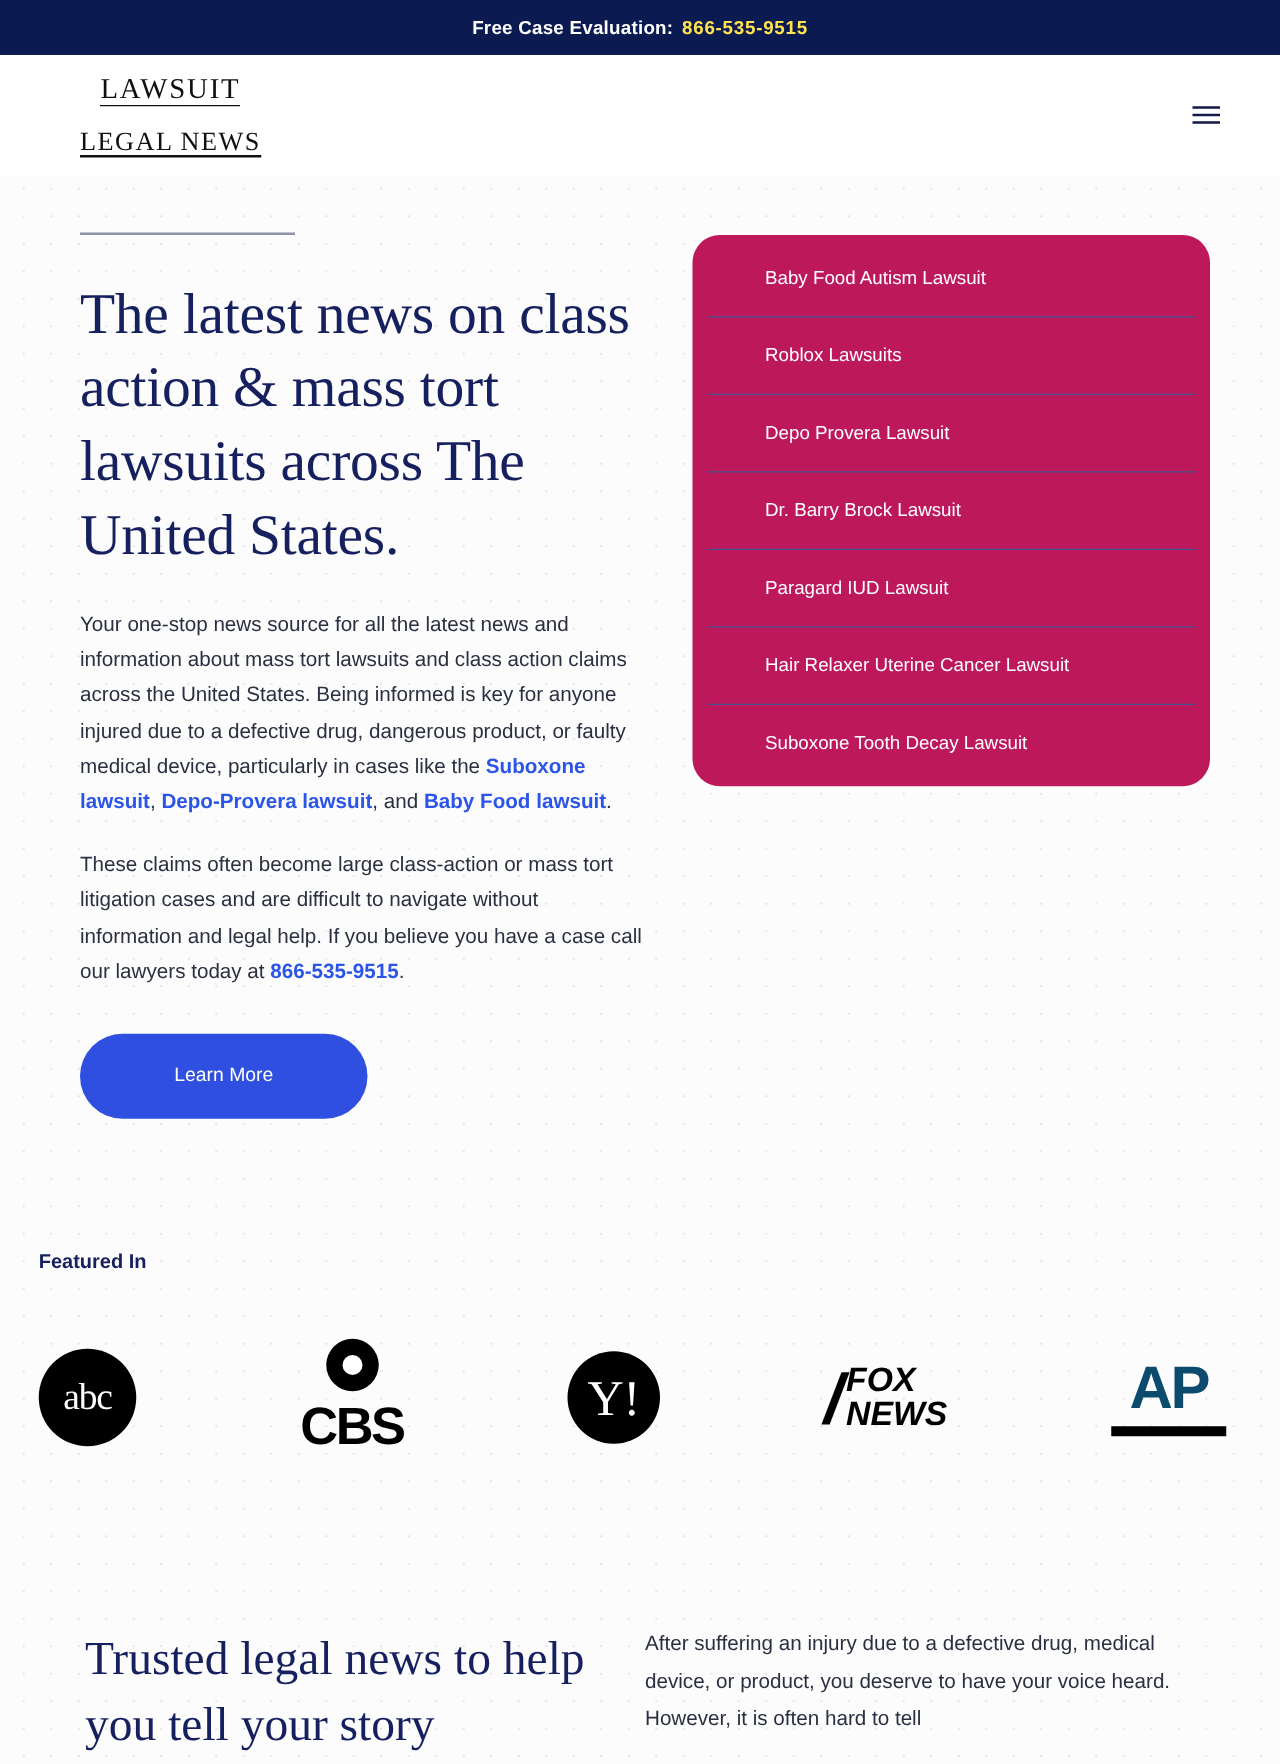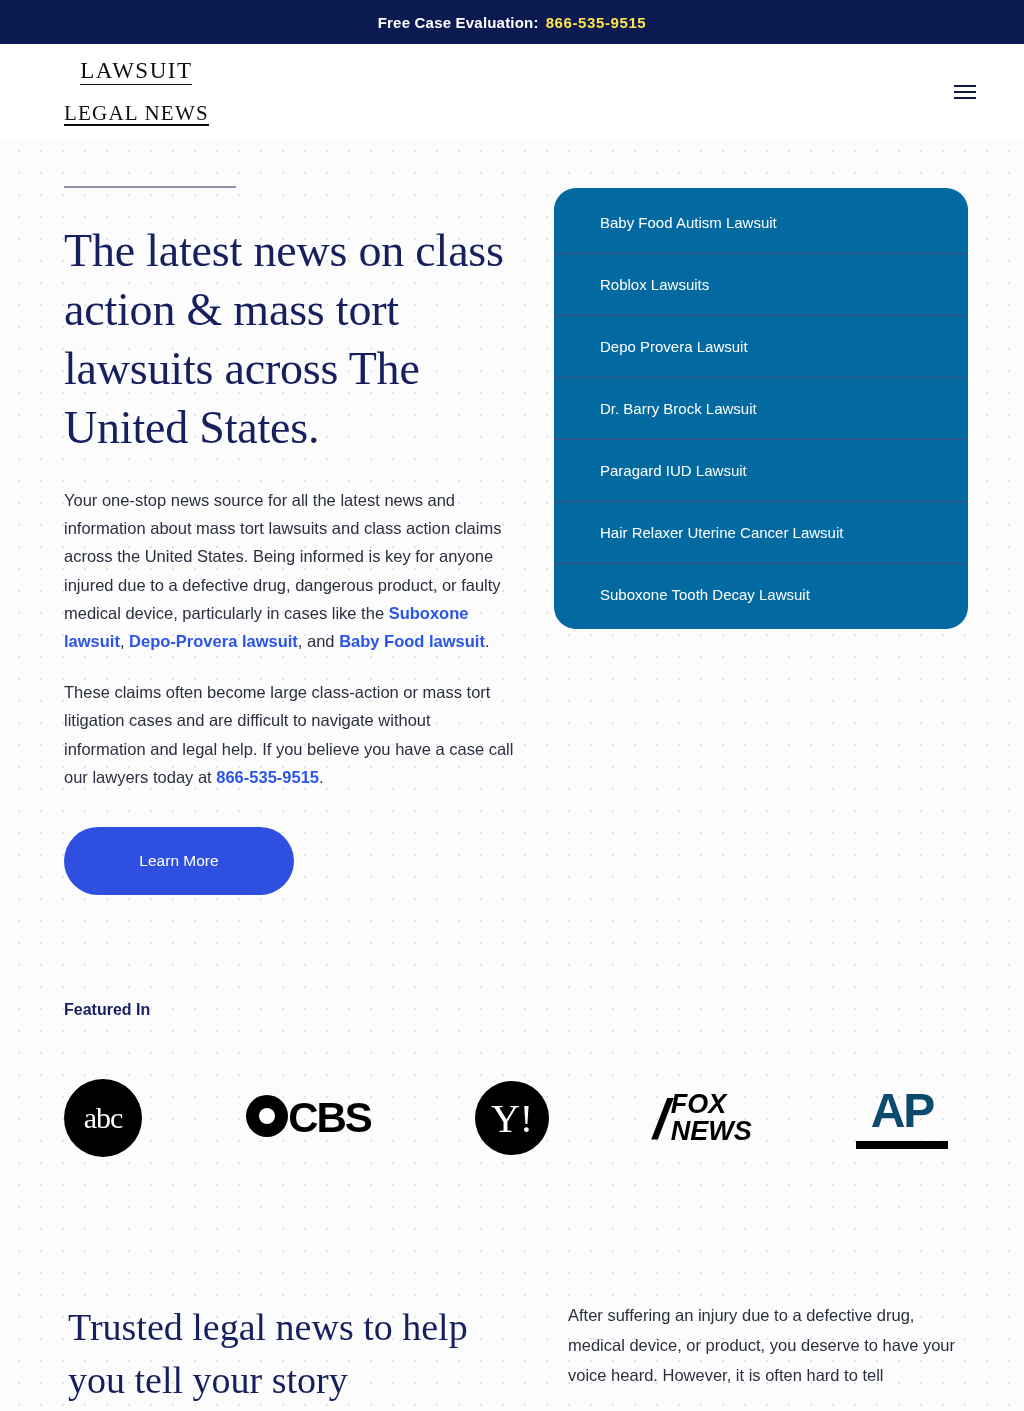--- a/index.html
+++ b/index.html
@@ -128,38 +128,38 @@
     border-radius: 34px;
     font-size: 15.5px;
     border: none;
     cursor: pointer;
     margin-top: 14px;
   }
 
   
   .hero-right { flex: 1; padding-top: 2px; }
   .card {
-    background: #0369a1;
+    background: #be185d;
     border-radius: 22px;
     overflow: hidden;
-    padding: 4px 0;
+    padding: 4px 12px;
   }
   .card-item {
     color: #ffffff;
     font-size: 15px;
     padding: 22px 46px;
     border-bottom: 1px solid #45548a;
     cursor: pointer;
   }
   .card-item:last-child { border-bottom: none; }
 
   
   .featured {
     margin-top: 106px;
-    padding: 0 64px;
+    padding: 0 31px;
   }
   .featured h2 {
     font-size: 16px;
     color: #16205e;
     font-weight: bold;
     margin-bottom: 44px;
   }
   .logos {
     display: flex;
     align-items: center;
@@ -167,21 +167,21 @@
     padding: 0 12px 0 0;
     height: 110px;
   }
   .logo-abc {
     width: 78px; height: 78px; border-radius: 50%;
     background: #000; color: #fff;
     display: flex; align-items: center; justify-content: center;
     font-size: 30px; font-family: "Liberation Serif", serif;
     letter-spacing: -1px;
   }
-  .logo-cbs { display: flex; flex-direction: row; align-items: center; }
+  .logo-cbs { display: flex; flex-direction: column; align-items: center; }
   .cbs-eye {
     width: 42px; height: 42px; border-radius: 50%;
     background: #000; position: relative; margin-bottom: 4px;
   }
   .cbs-eye::after {
     content: ""; position: absolute; left: 13px; top: 13px;
     width: 16px; height: 16px; border-radius: 50%; background: #fff;
   }
   .cbs-text { font-size: 42px; font-weight: bold; letter-spacing: -2px; color: #000; }
   .logo-yahoo {
@@ -194,21 +194,21 @@
     font-size: 56px; font-weight: bold; font-style: italic; margin-right: 2px;
   }
   .fox-words { font-size: 27px; font-weight: bold; line-height: 1.02; font-style: italic; }
   .logo-ap { color: #0c4a6e; text-align: center; }
   .ap-text { font-size: 48px; font-weight: bold; letter-spacing: -2px; line-height: 1; }
   .ap-bar { height: 8px; background: #000; margin-top: 6px; width: 92px; }
 
   
   .bottom {
     display: flex;
-    gap: 80px;
+    gap: 28px;
     padding: 128px 56px 0 68px;
   }
   .bottom h2 {
     font-family: "Liberation Serif", serif;
     font-weight: normal;
     font-size: 38px;
     line-height: 1.4;
     color: #16205e;
     width: 420px;
   }

